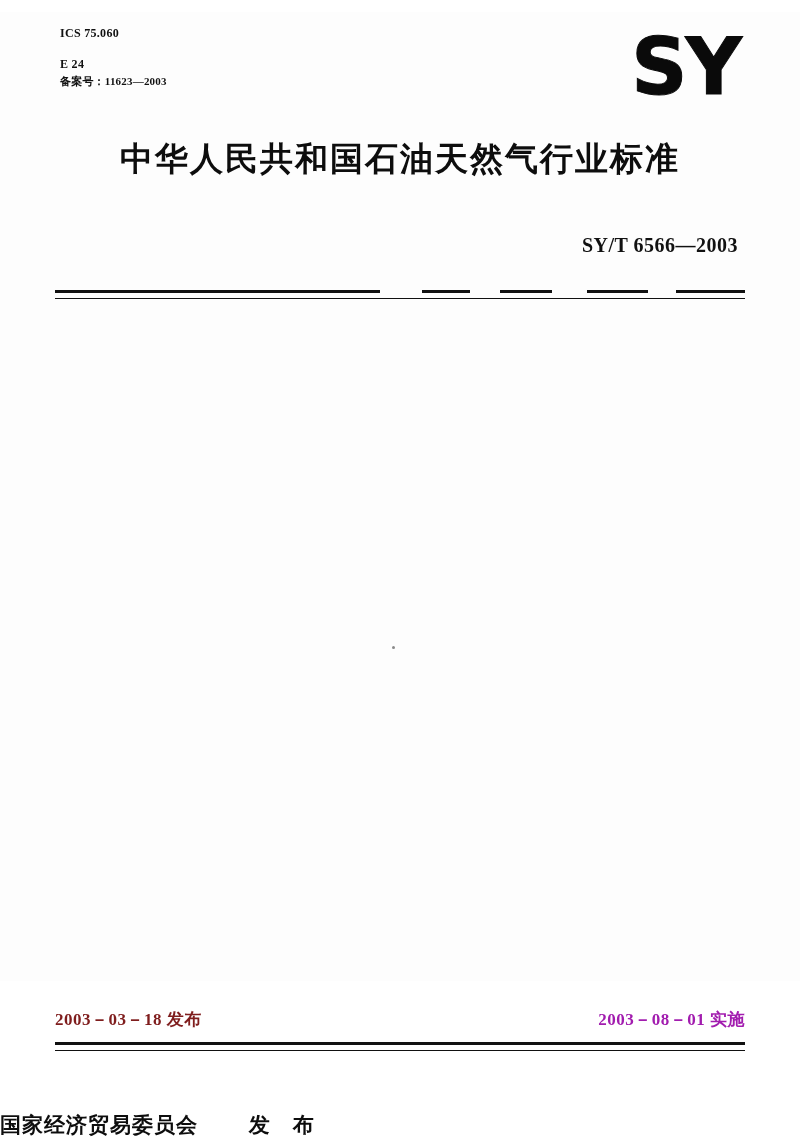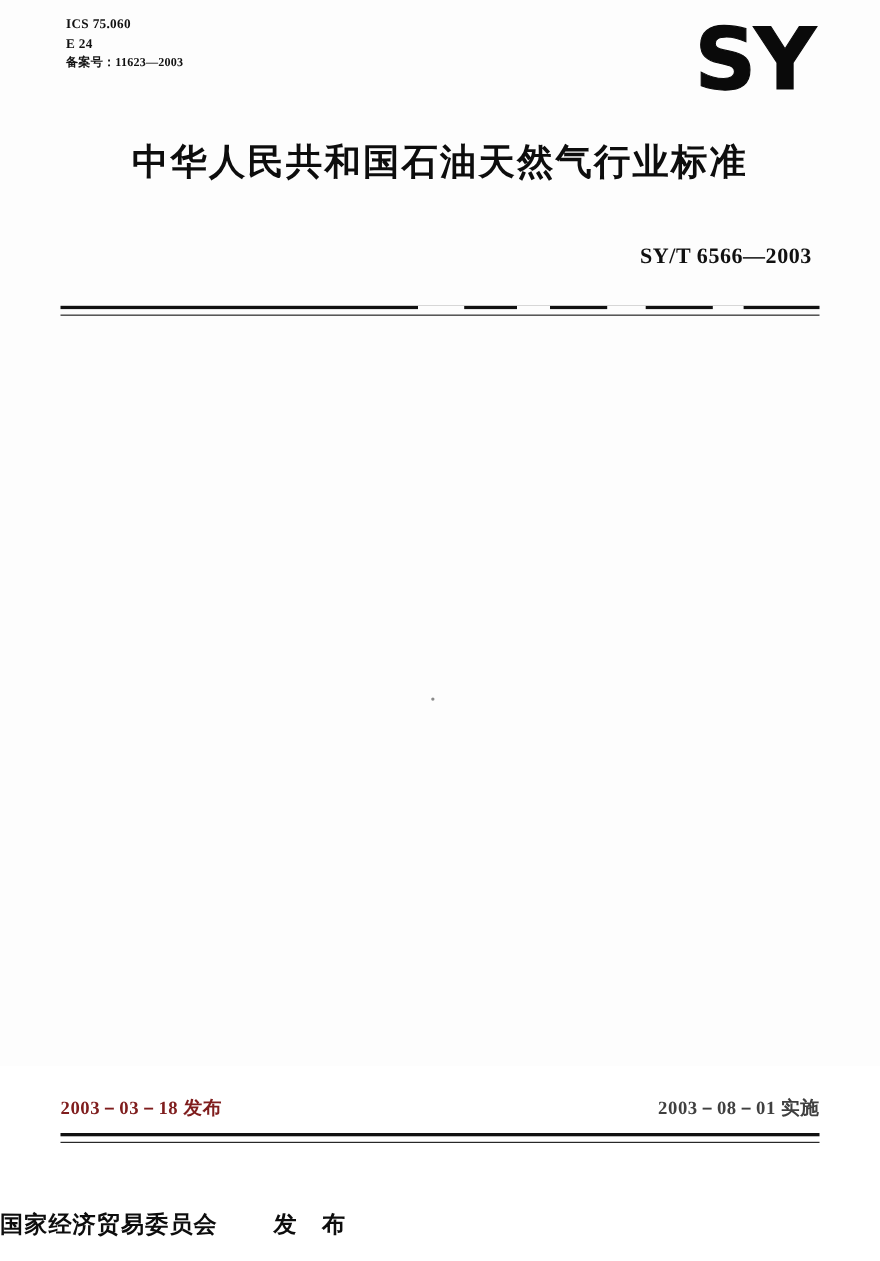--- a/index.html
+++ b/index.html
@@ -13,38 +13,38 @@
   .page {
     position: relative;
     width: 800px;
     height: 1146px;
     background: #ffffff;
     overflow: hidden;
   }
   .sheet {
     position: absolute;
     left: 0;
-    top: 0;
+    top: 12px;
     width: 800px;
     height: 969px;
     background: #fdfdfd;
   }
 
   
   .ics-block {
     position: absolute;
     left: 60px;
     top: 12px;
     font-family: "Liberation Serif", serif;
     font-weight: bold;
     color: #111;
     line-height: 1.55;
   }
   .ics-line-1 { font-size: 12px; letter-spacing: 0.3px; }
-  .ics-line-2 { font-size: 12px; letter-spacing: 0.3px; }
+  .ics-line-2 { font-size: 12px; letter-spacing: 0.3px; margin-top: 12px; }
   .ics-line-3 { font-size: 11px; letter-spacing: 0.2px; }
 
   
   .sy-logo {
     position: absolute;
     right: 60px;
     top: 18px;
     font-family: "DejaVu Sans", sans-serif;
     font-weight: bold;
     font-size: 78px;
@@ -173,21 +173,21 @@
     color: #7f1d1d;
   }
   .date-effective {
     position: absolute;
     right: 55px;
     top: 996px;
     font-family: "Liberation Serif", serif;
     font-weight: bold;
     font-size: 17px;
     letter-spacing: 0.5px;
-    color: #404040;
+    color: #a21caf;
   }
 
   
   .rule-bottom-thick {
     position: absolute;
     left: 55px;
     right: 55px;
     top: 1030px;
     height: 3px;
     background: #111;

